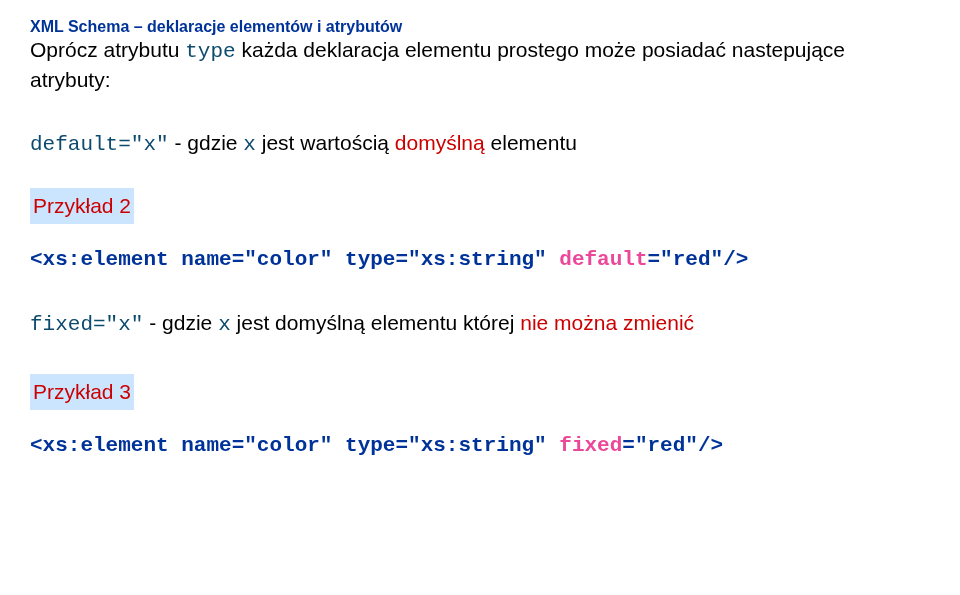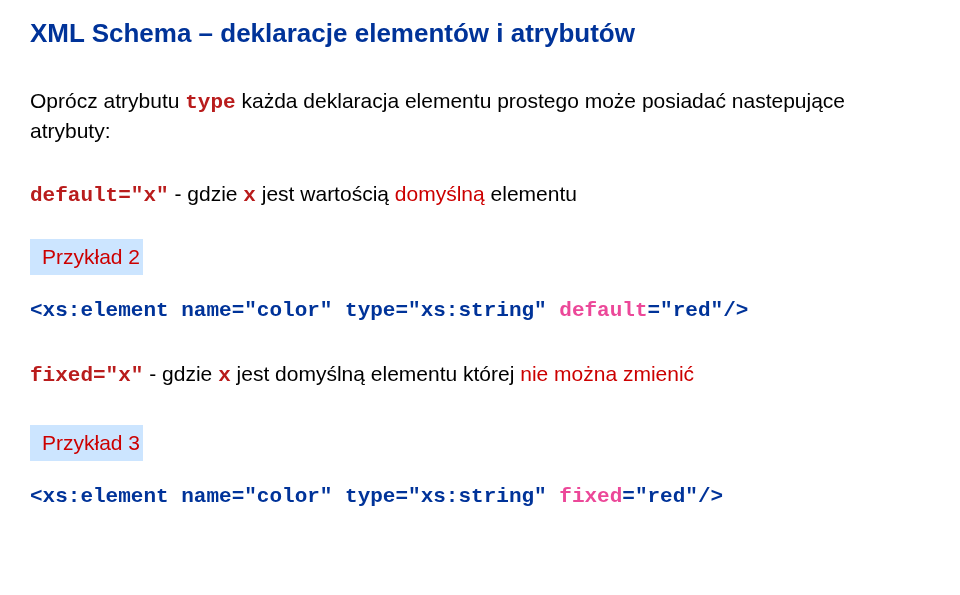--- a/index.html
+++ b/index.html
@@ -9,52 +9,51 @@
     }
     body {
       width: 960px;
       height: 595px;
       background: #ffffff;
       font-family: Verdana, Arial, sans-serif;
       padding: 18px 30px 20px 30px;
       color: #000000;
     }
     .title {
-      font-size: 26px;
+      font-size: 16px;
       font-weight: bold;
       color: #003399;
-      margin-bottom: 38px;
     }
     .para {
       font-size: 21px;
       color: #000000;
       margin-bottom: 34px;
       line-height: 1.35;
     }
     .code-blue {
       font-family: "Courier New", monospace;
-      font-weight: bold;
-      color: #b91c1c;
+      font-weight: normal;
+      color: #0c4a6e;
     }
     .para-line {
       font-size: 21px;
       color: #000000;
       margin-bottom: 30px;
       line-height: 1.3;
     }
     .red-text {
       color: #cc0000;
       text-align: right;
     }
     .example-label {
       display: inline-block;
       background: #cce5ff;
       color: #cc0000;
       font-size: 21px;
-      padding: 6px 3px 6px 12px;
+      padding: 6px 3px 6px 3px;
       margin-bottom: 24px;
     }
     .code-line {
       font-family: "Courier New", monospace;
       font-size: 21px;
       font-weight: bold;
       color: #003399;
       margin-bottom: 38px;
     }
     .code-line .red-attr {

